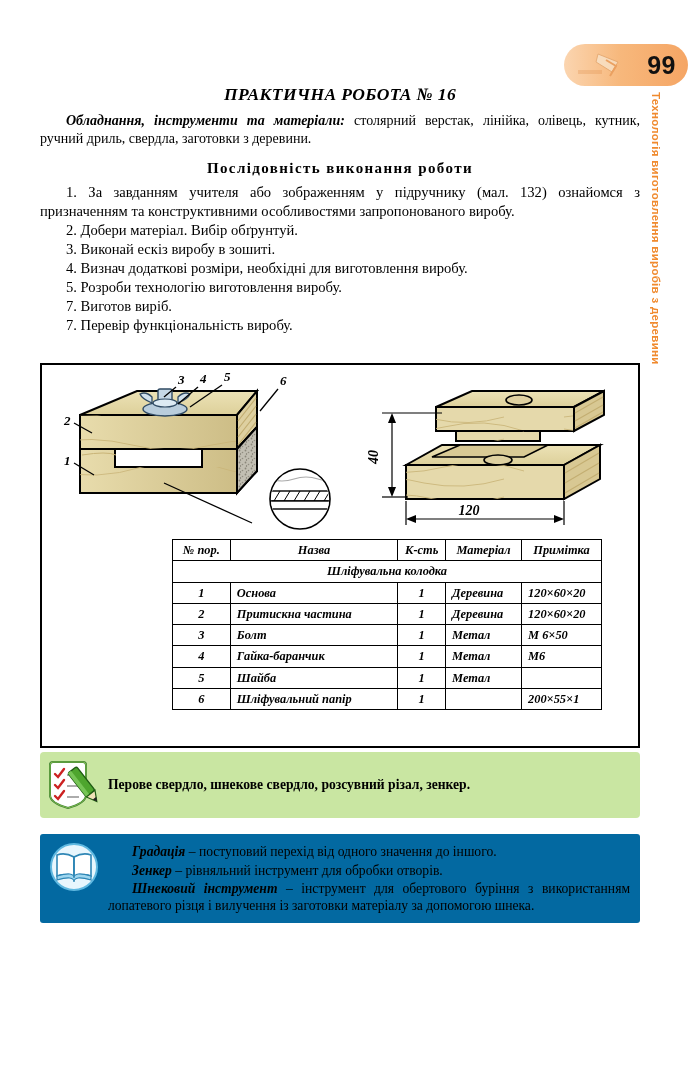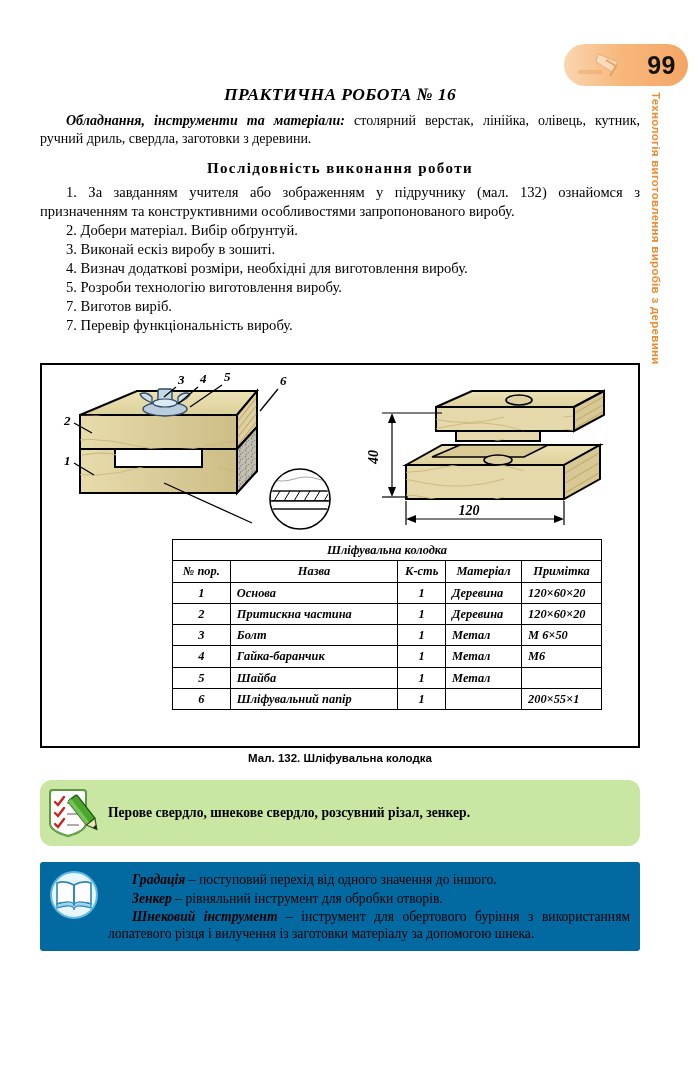--- a/index.html
+++ b/index.html
@@ -159,21 +159,21 @@
   .info-box {
     position: relative;
     display: flex;
     align-items: flex-start;
     min-height: 52px;
     margin-bottom: 16px;
     padding: 7px 10px 7px 6px;
   }
   #terms-box {
     background: #c9e6a2;
-    border-radius: 12px;
+    border-radius: 4px;
     align-items: center;
   }
   #glossary-box {
     background: #0369a1;
     border-radius: 3px;
   }
   .box-icon {
     flex: 0 0 auto;
     width: 56px; height: 52px;
     margin-right: 6px;
@@ -358,29 +358,29 @@
         <path d="M46 150 L196 150"></path>
       </g>
       <polygon points="42,150 52,146 52,154" fill="#000"></polygon>
       <polygon points="200,150 190,146 190,154" fill="#000"></polygon>
       <text x="105" y="146" font-family="Liberation Serif, serif" font-size="14" font-weight="bold" font-style="italic" text-anchor="middle">120</text>
     </svg>
 
     <table id="parts-table">
       <thead>
         <tr>
-          <th class="tbl-title" colspan="5">Шліфувальна колодка</th>
-        </tr>
-        <tr>
           <th class="c-num">№ пор.</th>
           <th class="c-name">Назва</th>
           <th class="c-qty">К-сть</th>
           <th class="c-mat">Матеріал</th>
           <th class="c-note">Примітка</th>
         </tr>
+        <tr>
+          <th class="tbl-title" colspan="5">Шліфувальна колодка</th>
+        </tr>
       </thead>
       <tbody>
         <tr>
           <td class="c-num">1</td>
           <td class="c-name">Основа</td>
           <td class="c-qty">1</td>
           <td class="c-mat">Деревина</td>
           <td class="c-note">120×60×20</td>
         </tr>
         <tr>
@@ -415,21 +415,20 @@
           <td class="c-num">6</td>
           <td class="c-name">Шліфувальний папір</td>
           <td class="c-qty">1</td>
           <td class="c-mat"></td>
           <td class="c-note">200×55×1</td>
         </tr>
       </tbody>
     </table>
   </div>
 
-  <div id="figure-caption">Мал. 132. Шліфувальна колодка</div>
 
   <div class="info-box" id="terms-box">
     <svg class="box-icon" viewBox="0 0 56 52">
       <path d="M4 6 q0 -3 3 -3 h30 q3 0 3 3 v30 q0 8 -18 13 q-18 -5 -18 -13 z" fill="#ffffff" stroke="#3b7c2f" stroke-width="2"></path>
       <path d="M4 6 q0 -3 3 -3 h30 q3 0 3 3 v30 q0 8 -18 13 q-18 -5 -18 -13 z" fill="none" stroke="#7dbb4e" stroke-width="1"></path>
       <g stroke="#cc2222" stroke-width="2.4" fill="none" stroke-linecap="round">
         <path d="M9 15 l3 3 l6 -8"></path>
         <path d="M9 26 l3 3 l6 -8"></path>
         <path d="M9 37 l3 3 l6 -8"></path>
       </g>

